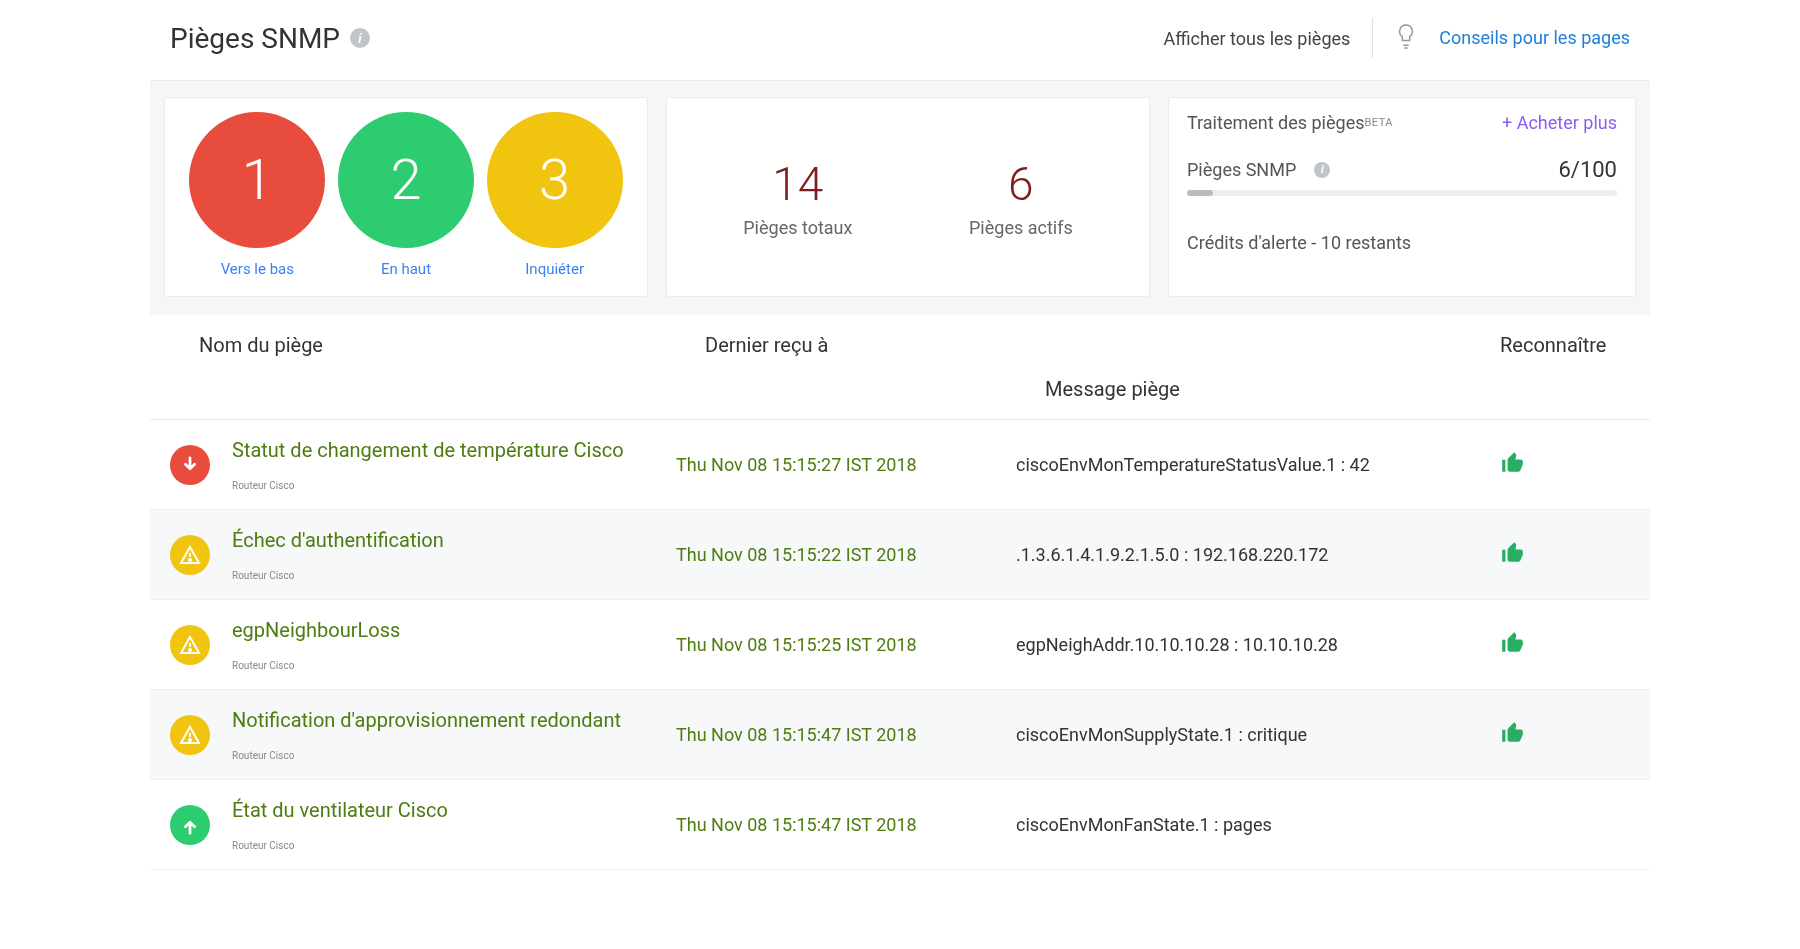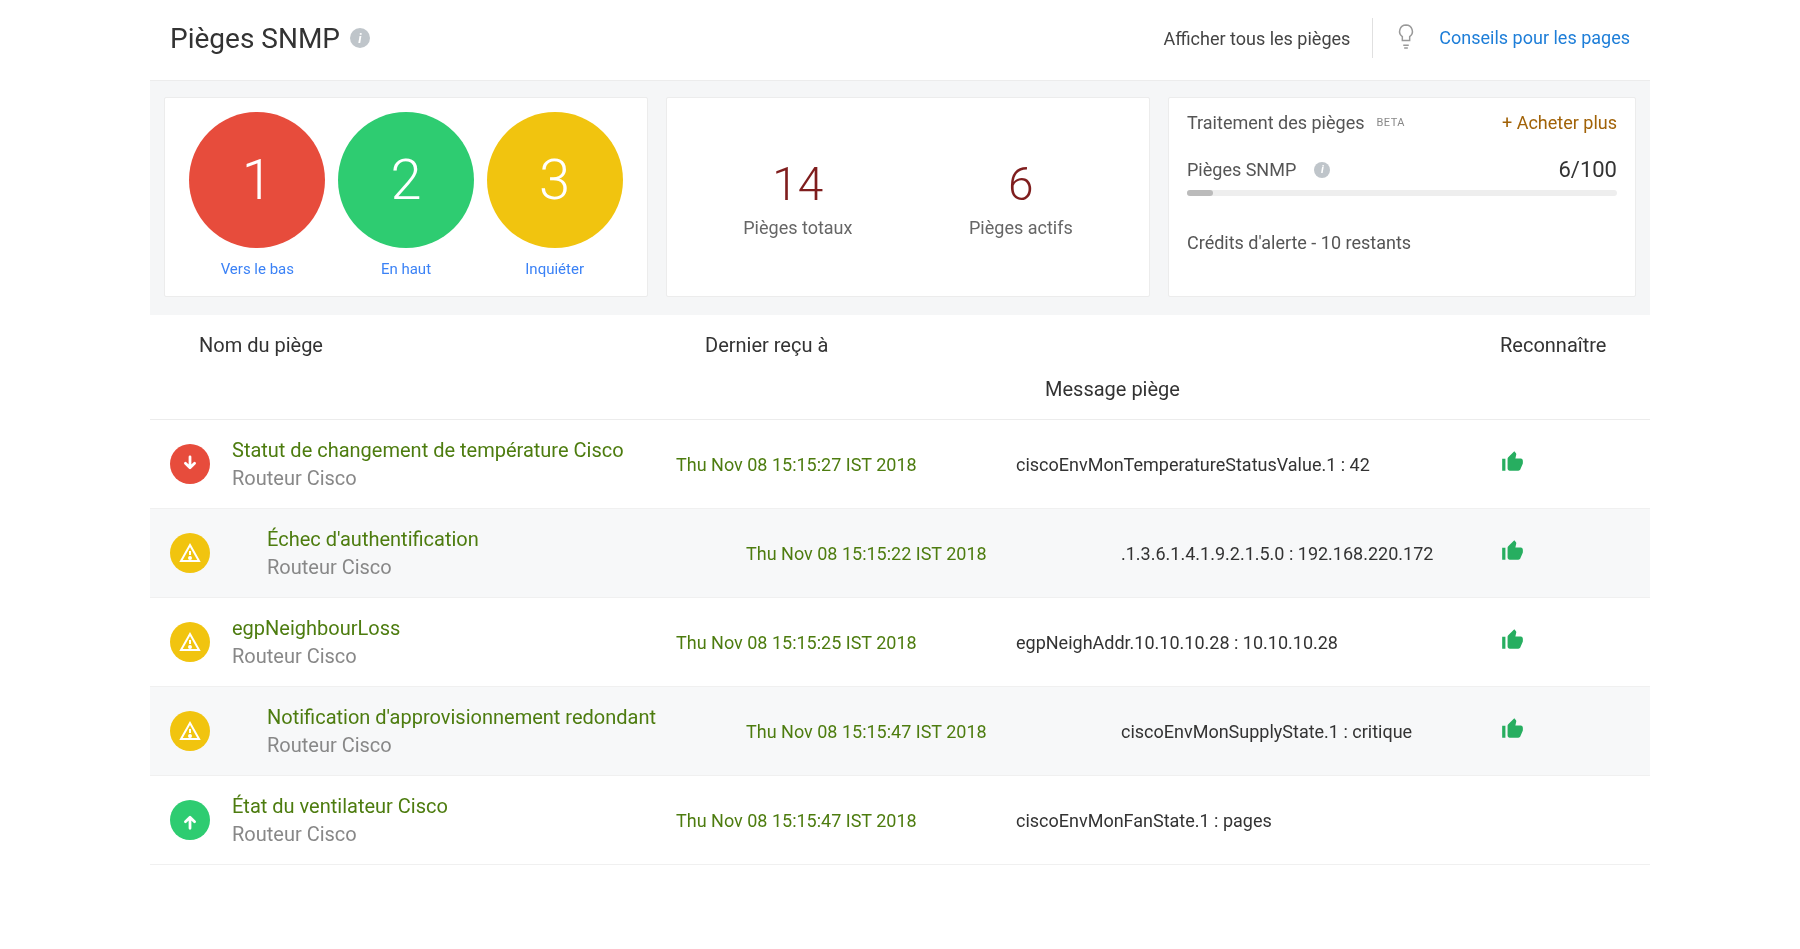--- a/index.html
+++ b/index.html
@@ -77,22 +77,22 @@
 .circ-green { background: #2ecc71; }
 .circ-yellow{ background: #f1c40f; }
 .status-label { color: #3b82f6; font-size: 15px; }
 
 .metric { text-align: center; }
 .metric-num  { font-size: 46px; font-weight: 300; color: #7f1d1d; }
 .metric-lbl  { color: #666; font-size: 18px; margin-top: 6px; }
 
 .card3-top { display:flex; align-items:center; margin-bottom: 24px; }
 .card3-title { color:#555; font-size:18px; }
-.beta { font-size: 11px; letter-spacing: .5px; color:#888; margin-left:12px; }
-.buy-link { margin-left:auto; color:#a16207; font-size:18px;text-align:right; }
+.beta { font-size: 11px; letter-spacing: .5px; color:#888; margin-left:0; }
+.buy-link { margin-left:auto; color:#8b5cf6; font-size:18px;text-align:right; }
 .quota-row { display:flex; align-items:center; }
 .quota-label { color:#555; font-size:18px; display:flex; align-items:center; gap:8px;}
 .quota-val { margin-left:auto; color:#333; font-size:22px; }
 .progress { height:6px; background:#eee; border-radius:3px; margin-top:8px; }
 .progress-fill { height:100%; background:#bbb; width:6%; border-radius:3px; }
 .credits { color:#555; font-size:18px; margin-top: 36px; }
 
 .table-head {
   display:flex;
   padding: 18px 20px;
@@ -106,33 +106,33 @@
 .col-msg  { flex:1;margin-top:44px; }
 .col-ack  { width: 130px; text-align:left; }
 
 .trap-row {
   display:flex; align-items:center;
   padding: 18px 20px;
   border-bottom: 1px solid #f0f0f0;
   font-size: 18px;
   background:#fff;
 }
-.trap-row.alt { background:#f7f8f9;gap:35px; }
+.trap-row.alt { background:#f7f8f9; }
 .status-icon {
   width: 40px; height:40px; border-radius:50%;
   display:flex; align-items:center; justify-content:center;
   margin-right: 22px;
   flex-shrink:0;
 }
 .ico-down { background:#e74c3c; }
 .ico-warn { background:#f1c40f; }
 .ico-up   { background:#2ecc71; }
 .trap-name-col { width: 444px; }
 .trap-name { color:#4d7c0f; font-size:20px; }
-.trap-sub  { color:#888; font-size:20px; margin-top:4px; }
+.trap-sub  { color:#888; font-size:10px; margin-top:18px; }
 .trap-time { width:340px; color:#4d7c0f; }
 .trap-msg  { flex:1; color:#333; }
 .trap-ack  { width:130px; }
 .thumb-icon { color:#27ae60; }
 </style>
 </head>
 <body>
 
 <div class="container">
 

